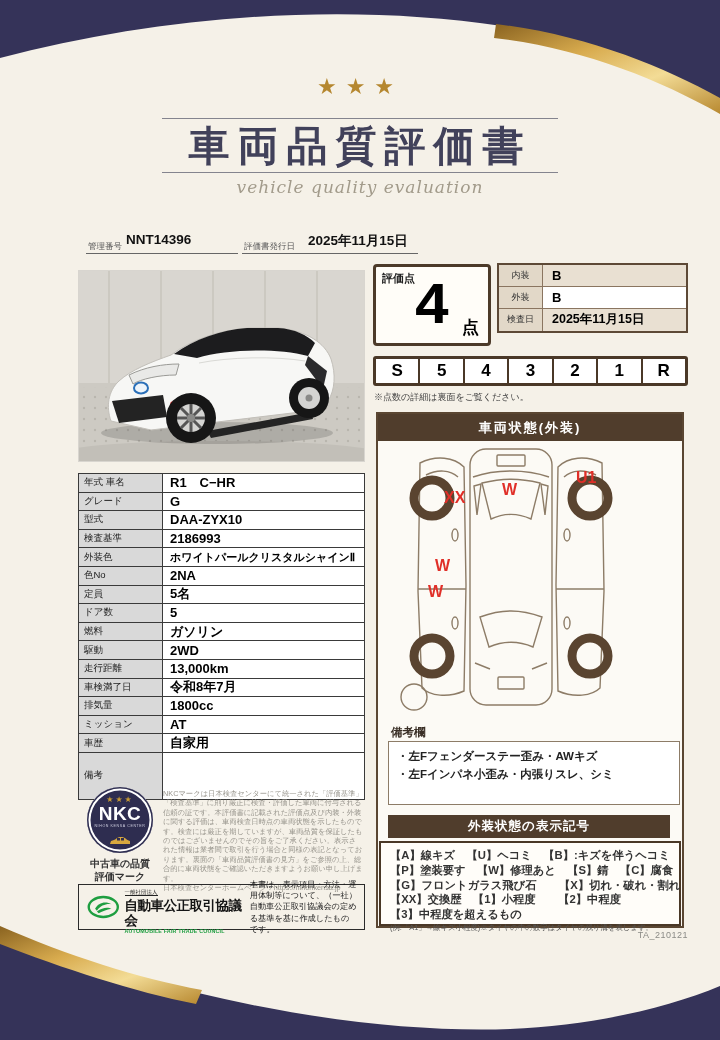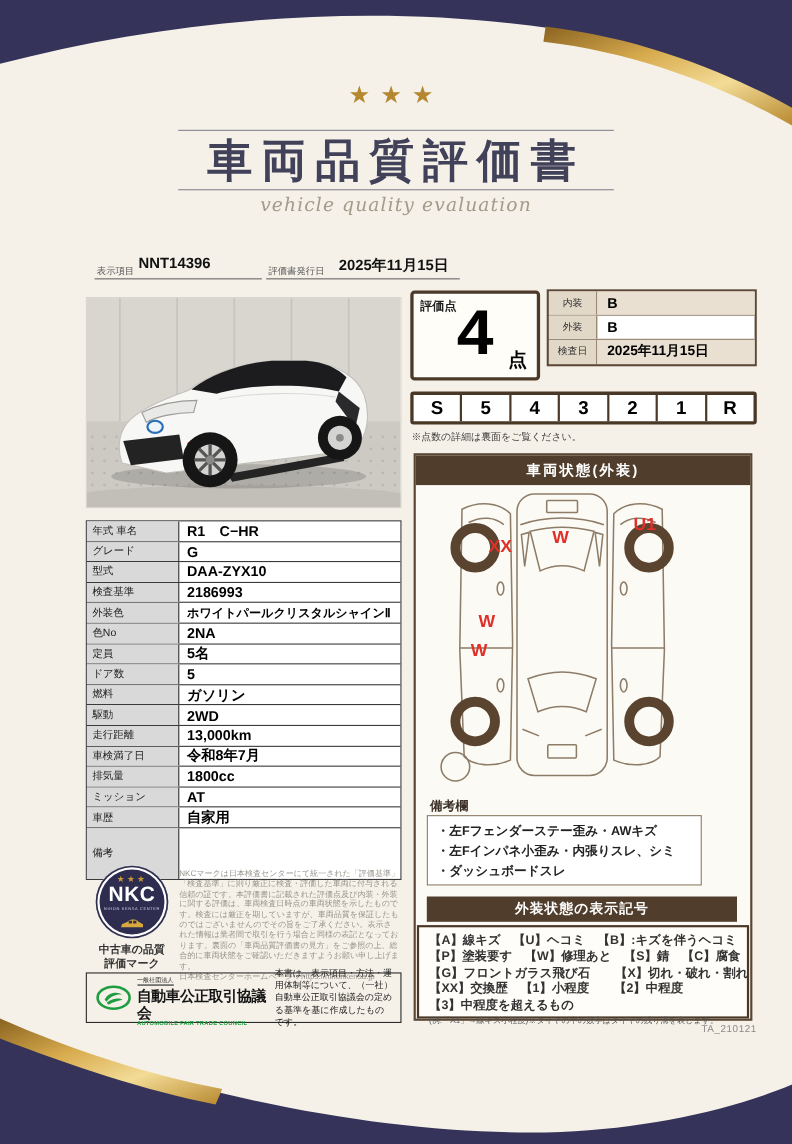--- a/index.html
+++ b/index.html
@@ -53,21 +53,21 @@
               color:#000;border-left:2px solid #4a3827;}
   .scale-cell:first-child{border-left:none;}
   .scale-note{left:374px;top:391px;font-size:9px;color:#3d3d3d;}
 
   
   .panel{left:376px;top:412px;width:308px;height:516px;border:2px solid #5a4632;background:#fcfaf5;box-sizing:border-box;}
   .panel-header{height:27px;background:#503d2c;color:#fff;font-size:13px;font-weight:bold;letter-spacing:2px;
                 display:flex;align-items:center;justify-content:center;}
   .mark{position:absolute;font-size:16px;font-weight:bold;color:#e02f28;font-family:"Liberation Sans",sans-serif;}
   .remarks-label{position:absolute;left:13px;top:311px;font-size:11.5px;font-weight:bold;color:#3a2f26;}
-  .remarks-box{position:absolute;left:10px;top:327px;width:250px;height:64px;border:1px solid #8d7c67;background:#fff;
+  .remarks-box{position:absolute;left:10px;top:327px;width:292px;height:64px;border:1px solid #8d7c67;background:#fff;
                padding:5px 8px;box-sizing:border-box;}
   .remark-line{font-size:11.5px;font-weight:600;color:#222;line-height:18px;white-space:nowrap;}
   .legend-header{position:absolute;left:10px;top:401px;width:282px;height:23px;background:#503d2c;color:#fff;
                  font-size:12.5px;font-weight:bold;letter-spacing:1px;display:flex;align-items:center;justify-content:center;box-sizing:border-box;}
   .legend-box{position:absolute;left:1px;top:427px;width:302px;height:85px;border:2px solid #4a3827;background:#fffdf9;
               padding:5px 9px;box-sizing:border-box;}
   .legend-line{font-size:11.3px;font-weight:bold;color:#333;line-height:14.8px;white-space:nowrap;}
   .legend-note{font-size:7.4px;color:#555;margin-top:1px;}
   .doc-code{right:32px;top:930px;font-size:9px;color:#8b8b86;letter-spacing:0.5px;text-align:center;}
 
@@ -111,21 +111,21 @@
     <path d="M496,24 C586,35 662,66 720,98 L720,114 C656,78 580,48 494,38 Z" fill="url(#goldgrad)"></path>
     <path d="M0,926 C68,956 138,978 202,990 L196,1004 C134,992 62,968 0,944 Z" fill="url(#goldgrad)"></path>
   </svg>
 
   <div class="abs stars">★★★</div>
   <div class="abs rule" style="top:118px"></div>
   <div class="abs title">車両品質評価書</div>
   <div class="abs rule" style="top:172px"></div>
   <div class="abs subtitle">vehicle quality evaluation</div>
 
-  <div class="abs fld-label" style="left:88px;top:241px">表示項目</div>
+  <div class="abs fld-label" style="left:88px;top:241px">管理番号</div>
   <div class="abs fld-value" style="left:126px;top:232px">NNT14396</div>
   <div class="abs fld-line" style="left:86px;top:253px;width:152px"></div>
   <div class="abs fld-label" style="left:244px;top:241px">評価書発行日</div>
   <div class="abs fld-value" style="left:308px;top:232px">2025年11月15日</div>
   <div class="abs fld-line" style="left:242px;top:253px;width:176px"></div>
 
   <div class="abs photo">
     <svg width="285" height="190" viewBox="0 0 285 190">
       <defs>
         <pattern id="dots" width="11" height="11" patternUnits="userSpaceOnUse">
@@ -308,21 +308,20 @@
       </g>
       <circle cx="36" cy="256" r="13"></circle>
     </svg>
 
     <div id="marks-layer"></div>
 
     <div class="remarks-label">備考欄</div>
     <div class="remarks-box" id="remarks-box">
         <div class="remark-line">・左Fフェンダーステー歪み・AWキズ</div>
         <div class="remark-line">・左Fインパネ小歪み・内張りスレ、シミ</div>
-        <div class="remark-line">・ダッシュボードスレ</div>
       </div>
 
     <div class="legend-header">外装状態の表示記号</div>
     <div class="legend-box" id="legend-box">
         <div class="legend-line">【A】線キズ　【U】ヘコミ　【B】:キズを伴うヘコミ</div>
         <div class="legend-line">【P】塗装要す　【W】修理あと　【S】錆　【C】腐食</div>
         <div class="legend-line">【G】フロントガラス飛び石　　【X】切れ・破れ・割れ</div>
         <div class="legend-line">【XX】交換歴　【1】小程度　　【2】中程度</div>
         <div class="legend-line">【3】中程度を超えるもの</div>
         <div class="legend-note">(例:「A1」→線キズ小程度)※タイヤの中の数字はタイヤの残り溝を表します。</div>

